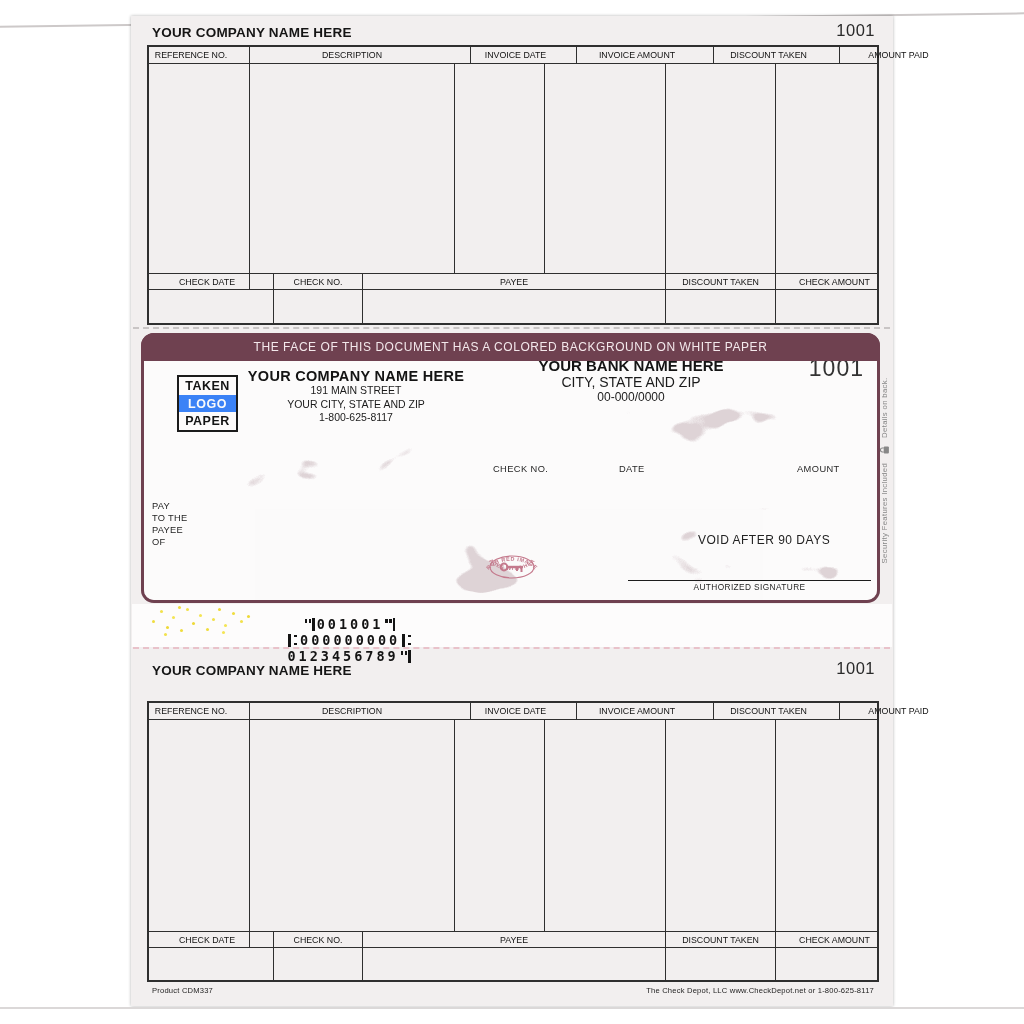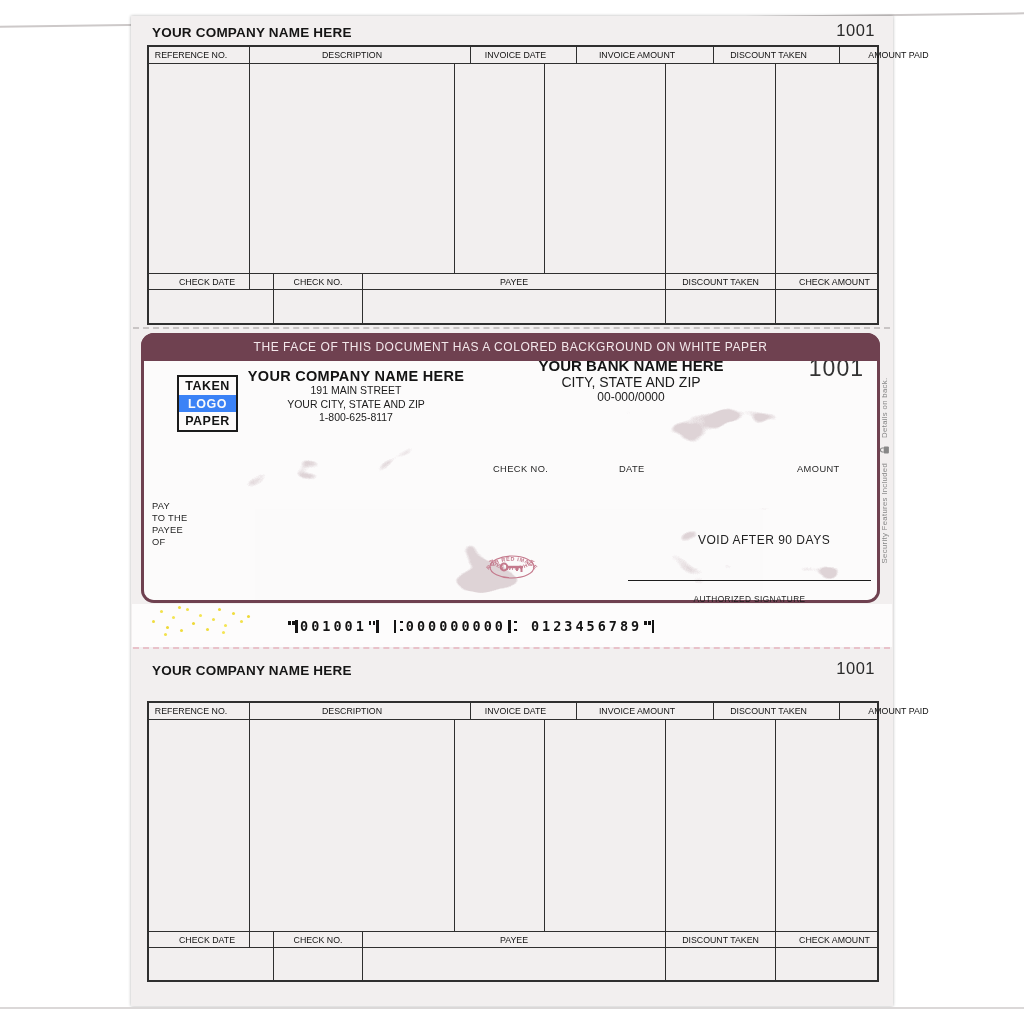--- a/index.html
+++ b/index.html
@@ -52,32 +52,32 @@
   .company-line{font-size:10.5px;line-height:1.3;color:#1b1b1b;}
   .bank-block{left:380px;top:24px;width:220px;text-align:center;}
   .bank-name{font-size:15px;font-weight:bold;color:#141414;}
   .bank-line{font-size:14px;color:#1b1b1b;text-align:center;}
   .bank-fraction{font-size:12px;margin-top:0;color:#1b1b1b;}
   .fld-label{font-size:9.3px;letter-spacing:.4px;color:#262626;}
   .payto{left:11px;top:167px;font-size:9.3px;line-height:1.3;letter-spacing:.3px;
          white-space:pre-line;color:#1d1d1d;}
   .voidtxt{left:557px;top:200px;font-size:12px;letter-spacing:.5px;color:#222;}
   .sigline{left:487px;top:247px;width:243px;border-top:1.5px solid #1c1c1c;text-align:center;
-           font-size:8.3px;letter-spacing:.4px;color:#1d1d1d;padding-top:13px;}
+           font-size:8.3px;letter-spacing:.4px;color:#1d1d1d;padding-top:1px;}
   .seal{left:338px;top:209px;}
 
   
   .side-note{position:absolute;left:769px;top:464px;width:230px;height:13px;
              transform:rotate(-90deg);display:flex;align-items:center;justify-content:center;
              gap:8px;font-size:7.8px;color:#878787;letter-spacing:.3px;white-space:nowrap;}
 
   
   .micr{position:absolute;left:286px;top:616px;height:20px;display:flex;align-items:center;
         font-family:"DejaVu Sans Mono",monospace;font-weight:bold;font-size:13.5px;
-        letter-spacing:3px;color:#141414;}
+        letter-spacing:3px;color:#141414;flex-direction:column;}
   .micr-group{display:flex;align-items:center;margin-right:11px;}
   .msym{position:relative;display:inline-block;width:10px;height:13px;margin:0 2px;}
   .msym b{position:absolute;background:#141414;}
   .onus .t1{left:0;top:1px;width:2.6px;height:4px;}
   .onus .t2{left:4px;top:1px;width:2.6px;height:4px;}
   .onus .bar{left:7.4px;top:0;width:2.6px;height:13px;}
   .transit .bar{left:0;top:0;width:2.6px;height:13px;}
   .transit .t1{left:6px;top:1px;width:2.8px;height:2.8px;}
   .transit .t2{left:6px;top:9px;width:2.8px;height:2.8px;}
 
@@ -293,15 +293,19 @@
       <div class="tr cols-c" style="height:32px;">
         <div class="td"></div>
         <div class="td"></div>
         <div class="td"></div>
         <div class="td"></div>
         <div class="td"></div>
       </div>
     </div>
   </div>
 
+  <div class="footer">
+    <span>Product CDM337</span>
+    <span>The Check Depot, LLC  www.CheckDepot.net  or  1-800-625-8117</span>
+  </div>
 
   <div class="edge-bottom"></div>
 </div>
 
 </body></html>

